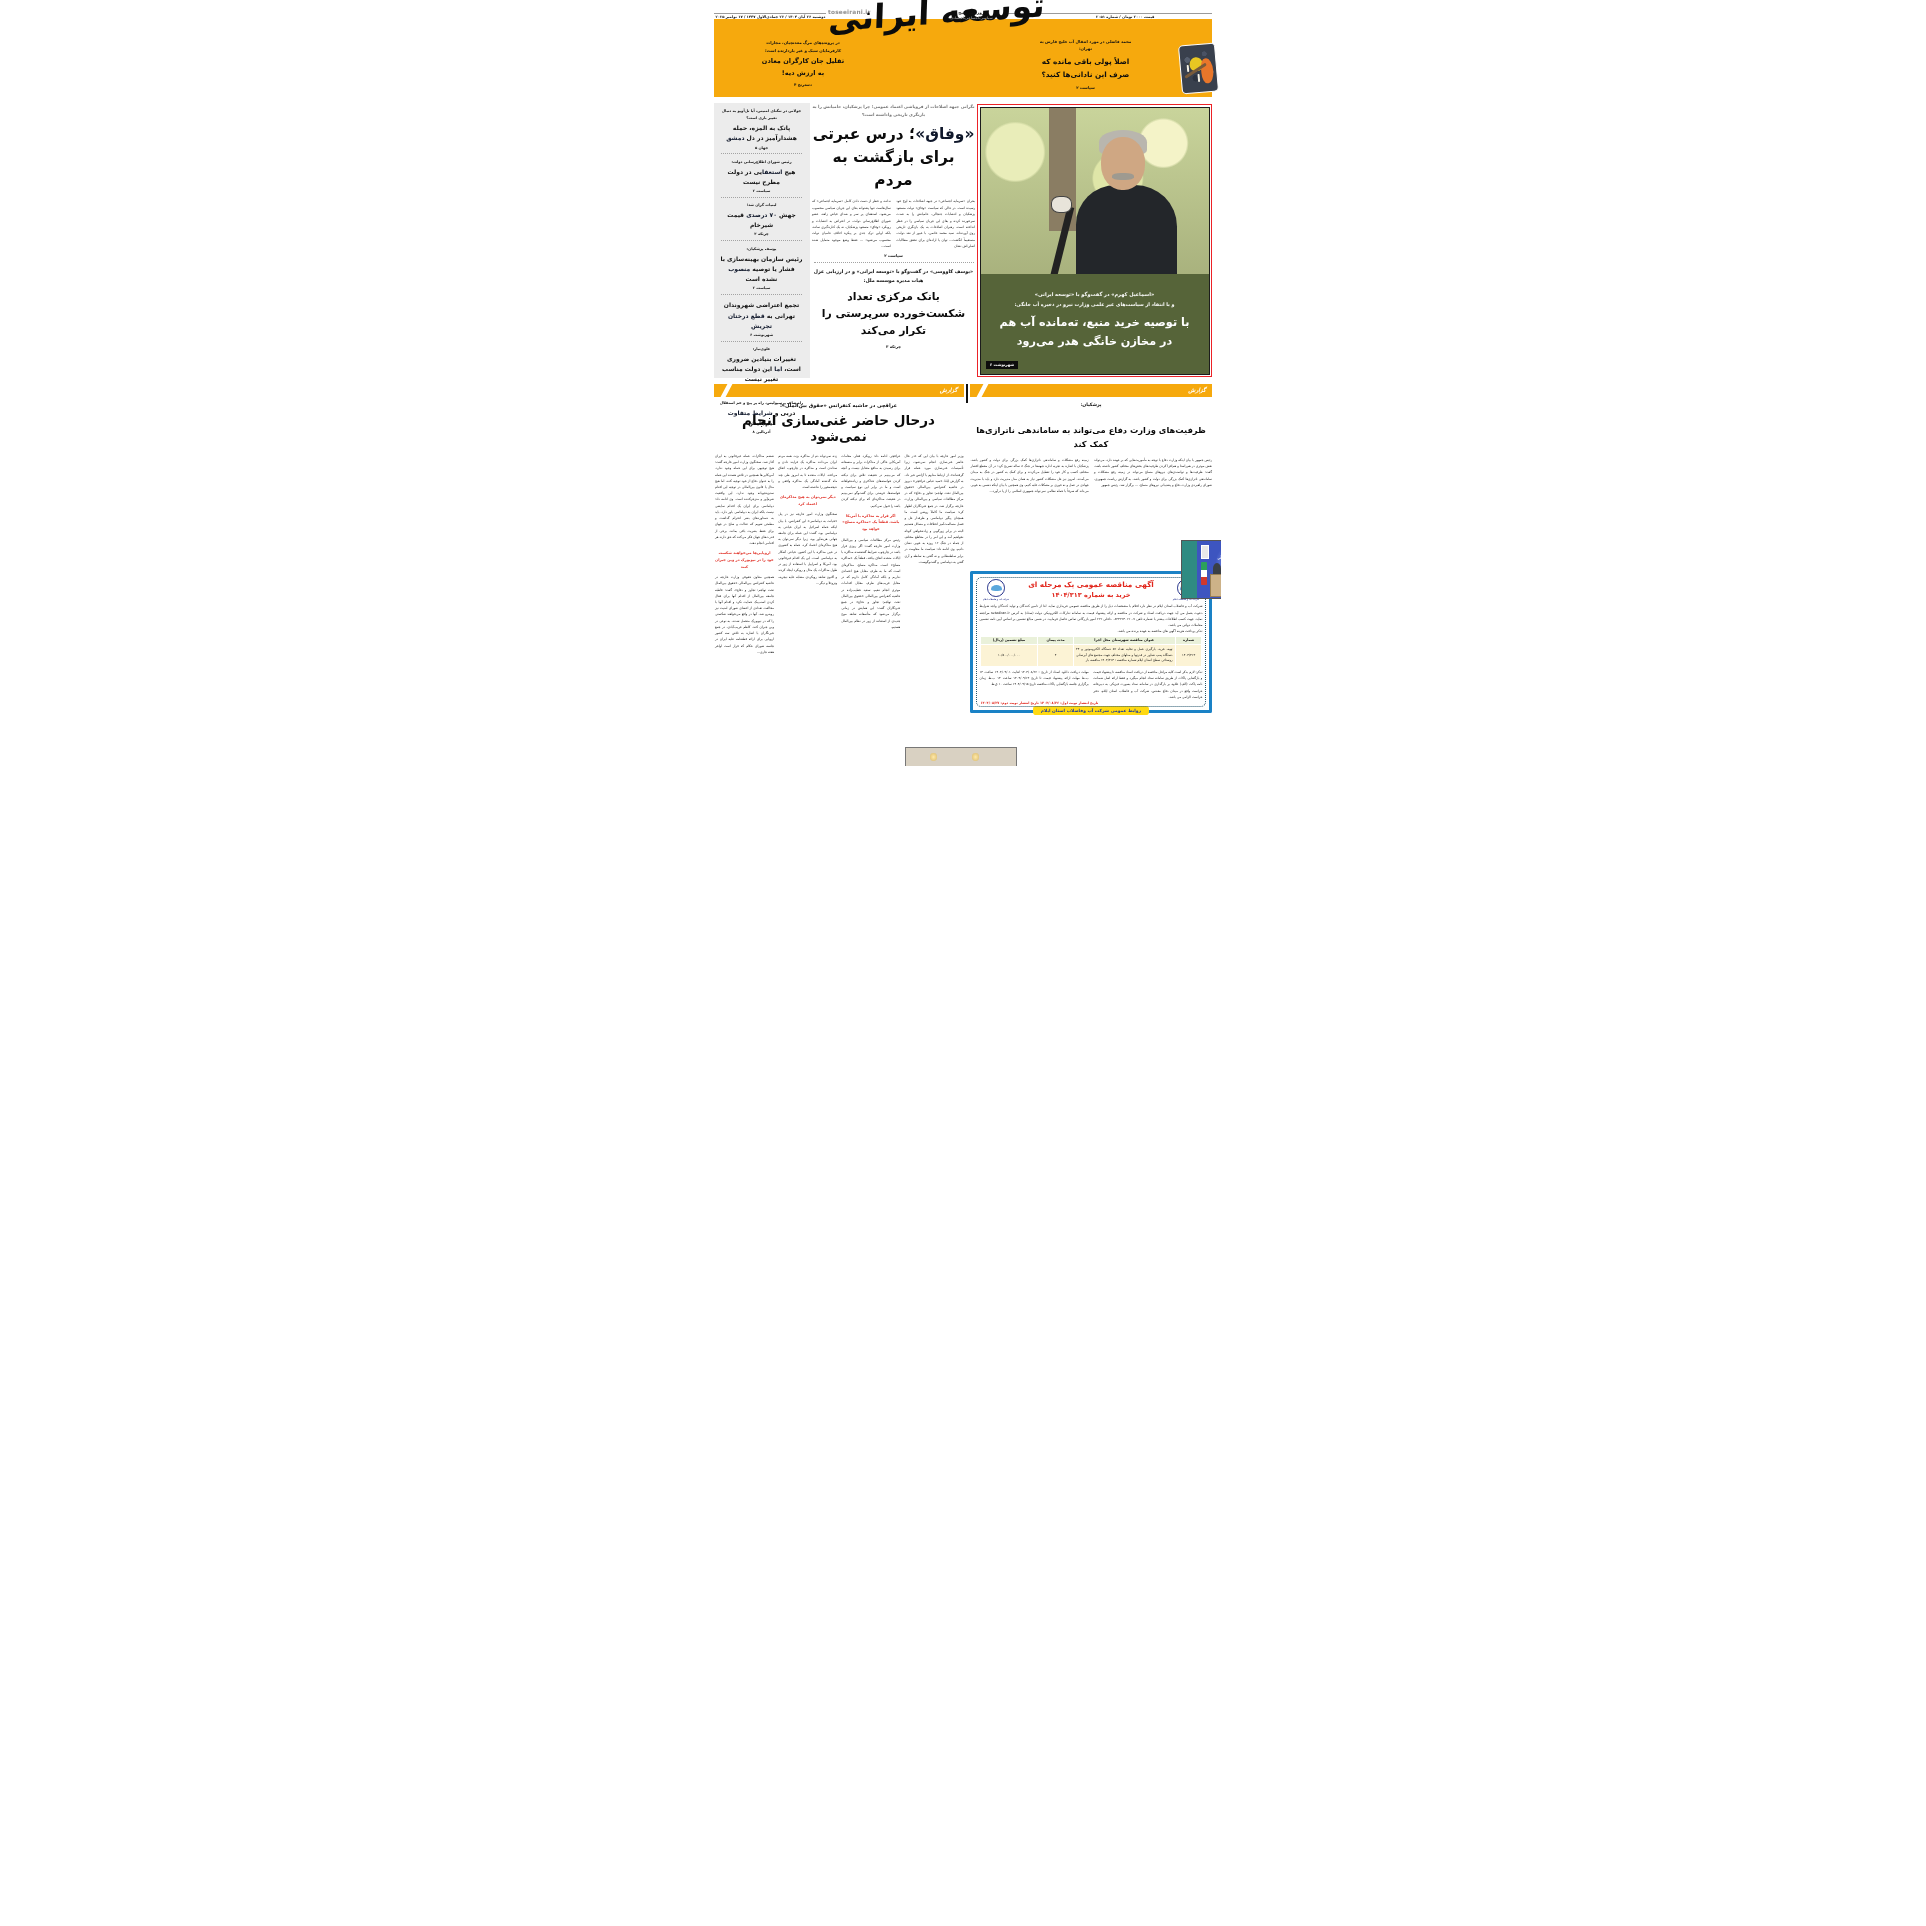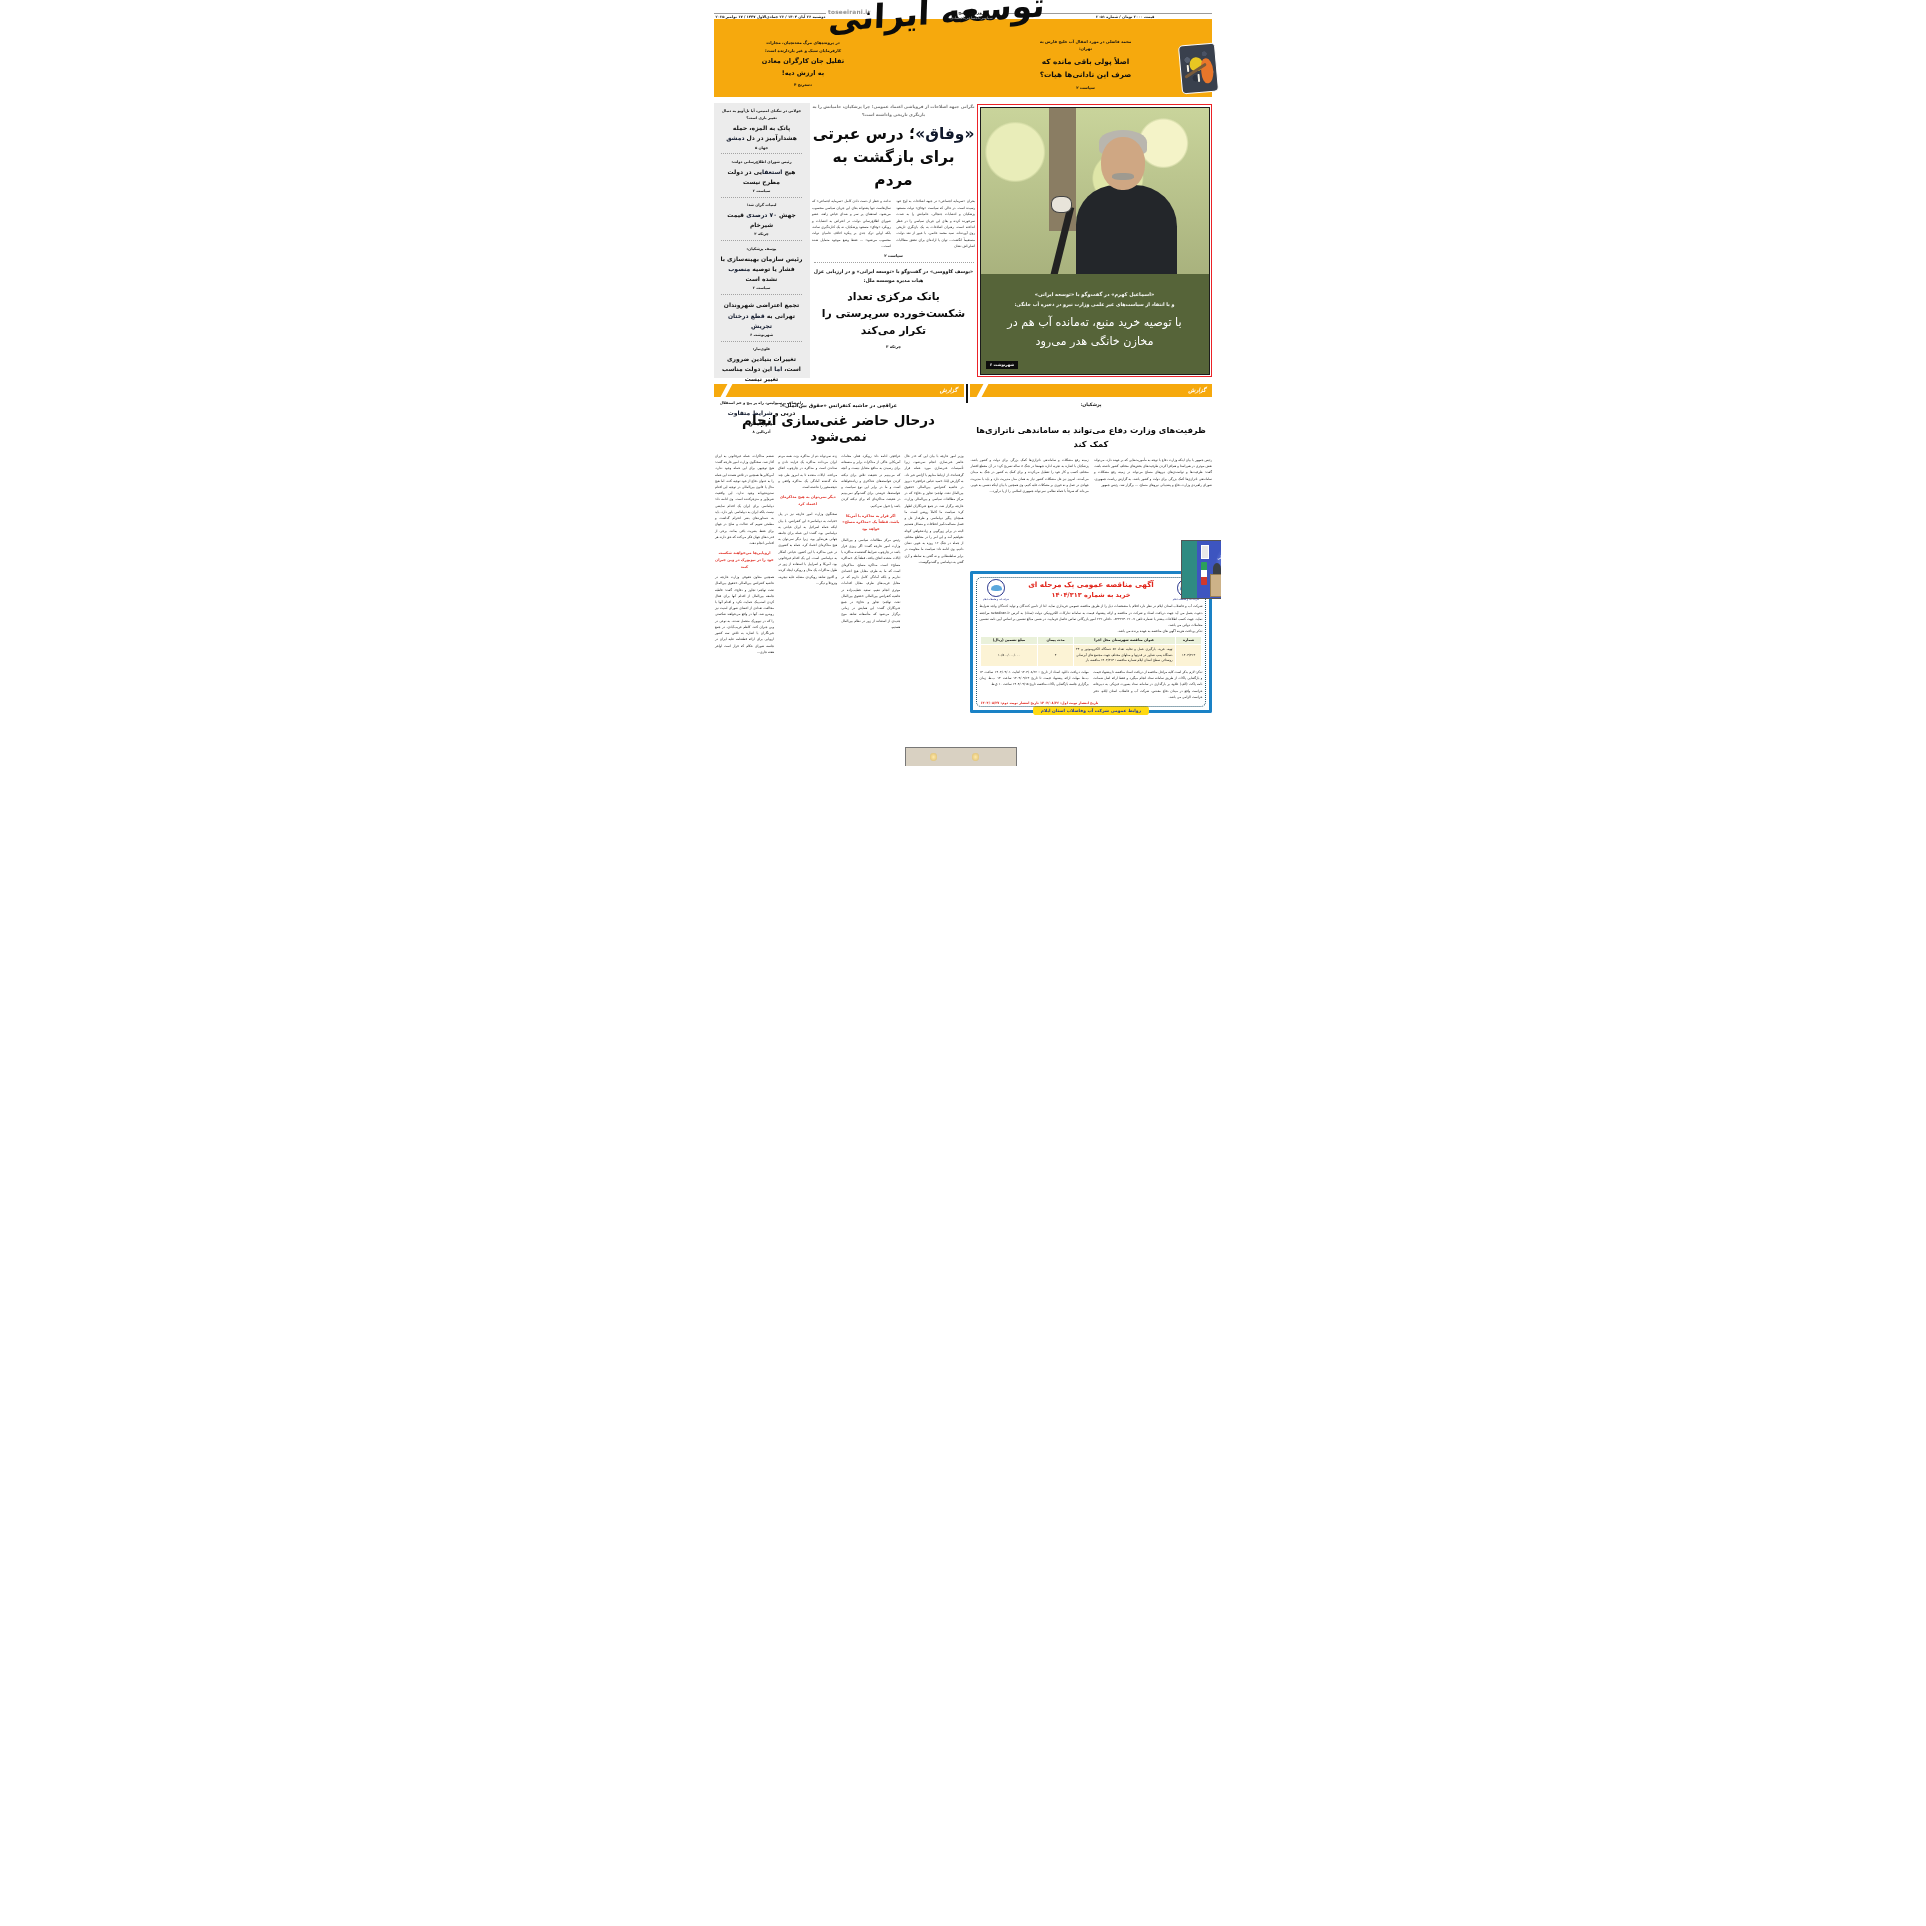--- a/index.html
+++ b/index.html
@@ -62,21 +62,21 @@
   .pageref{font-size:3.9px;font-weight:900;color:#111;text-align:center;margin-top:3.1px}
   .bank-kicker{font-size:4.8px;font-weight:900;color:#0d0d0d;text-align:center;line-height:1.9;margin-top:3.9px}
   .bank-head{font-size:10.8px;font-weight:900;color:#0b0b0b;text-align:center;line-height:1.6;margin-top:3.1px}
   
   .feature{left:272px;top:104px;width:235px;height:273px;border:1.9px solid #EC2227;background:#fff}
   .feature .inner{position:absolute;inset:1.5px;border:0.6px solid #1c1c1c;overflow:hidden}
   .feat-photo{position:absolute;left:0;top:0;width:100%;height:176px}
   .feat-cap{position:absolute;left:0;top:166px;width:100%;height:104px;background:linear-gradient(transparent,#566439 13px),#566439;color:#fff;text-align:center;padding:16px 13px 0}
   .feat-cap .c1{font-size:5px;font-weight:bold;line-height:1.8}
   .feat-cap .c2{font-size:4.8px;font-weight:bold;line-height:1.8;margin-top:2.3px}
-  .feat-cap .ch{font-size:11.2px;font-weight:400;line-height:1.65;margin-top:4.6px}
+  .feat-cap .ch{font-size:11.2px;font-weight:700;line-height:1.65;margin-top:4.6px}
   .feat-tag{position:absolute;left:5.4px;bottom:4.6px;background:#0d0d0d;color:#fff;font-size:3.9px;font-weight:900;padding:1.5px 3.9px}
   
   .rbar{position:absolute;top:384px;height:13px;background:#F6A90D}
   .rbar .slash{position:absolute;left:10px;top:0;width:4.6px;height:13px;background:#fff;transform:skewX(-28deg)}
   .rbar .rlabel{position:absolute;right:6.2px;top:0;line-height:13px;color:#fff;font-size:5.8px;font-weight:900;font-style:italic}
   .vdivider{left:261px;top:384px;width:1.9px;height:19px;background:#111}
   
   .enrich{left:8.5px;top:401px;width:250px;height:331px}
   .art-kicker{font-size:5px;font-weight:900;color:#0d0d0d;text-align:center;line-height:1.8}
   .enrich-head{font-size:13.5px;font-weight:900;color:#0b0b0b;text-align:center;margin-top:2.3px}
@@ -140,21 +140,21 @@
       <div class="candle" style="left:46%;top:62%"></div>
     </div>
     <div class="abs" style="left:45px;top:20px;width:89px">
       <div class="teaser-kicker">در پرونده‌های مرگ معدنچیان، مجازات کارفرمایان سبک و غیر بازدارنده است؛</div>
       <div class="teaser-head" style="margin-top:2.3px">تقلیل جان کارگران معادن به ارزش دیه!</div>
       <div class="teaser-ref" style="margin-top:3.1px">دسترنج ۴</div>
     </div>
 
     <div class="abs" style="left:326px;top:18.5px;width:92px">
       <div class="teaser-kicker">محمد فاضلی در مورد انتقال آب خلیج فارس به تهران:</div>
-      <div class="teaser-head" style="font-size:7.3px;margin-top:3.1px">اصلاً پولی باقی مانده که صرف این نادانی‌ها هیات؟</div>
+      <div class="teaser-head" style="font-size:7.3px;margin-top:3.1px">اصلاً پولی باقی مانده که صرف این نادانی‌ها کنید؟</div>
       <div class="teaser-ref" style="margin-top:3.9px">سیاست ۲</div>
     </div>
 
   </div>
 
   <div class="abs sidebar">
     <div class="side-item">
       <div class="side-kicker">جولانی در تنگنای امنیتی، آیا تل‌آویو به دنبال تغییر بازی است؟</div>
       <div class="side-head"><span>پاتک به المزه، حمله هشدارآمیز در دل </span><span class="red">دمشق</span><span></span></div>
       <div class="side-ref">جهان ۵</div>

